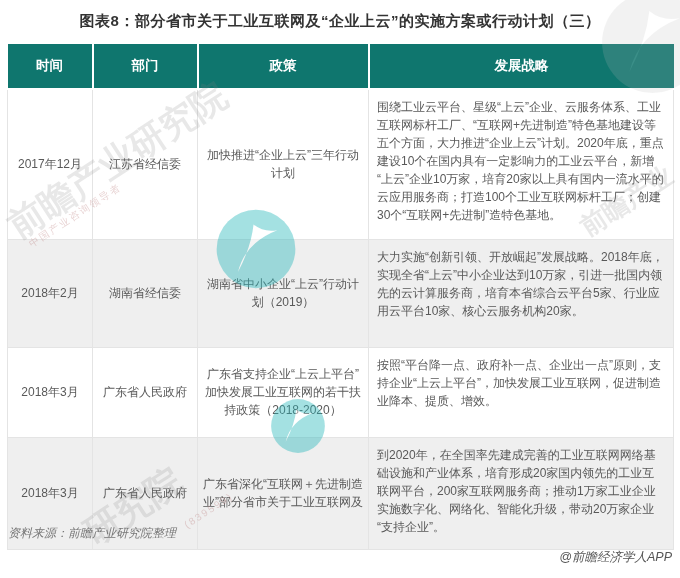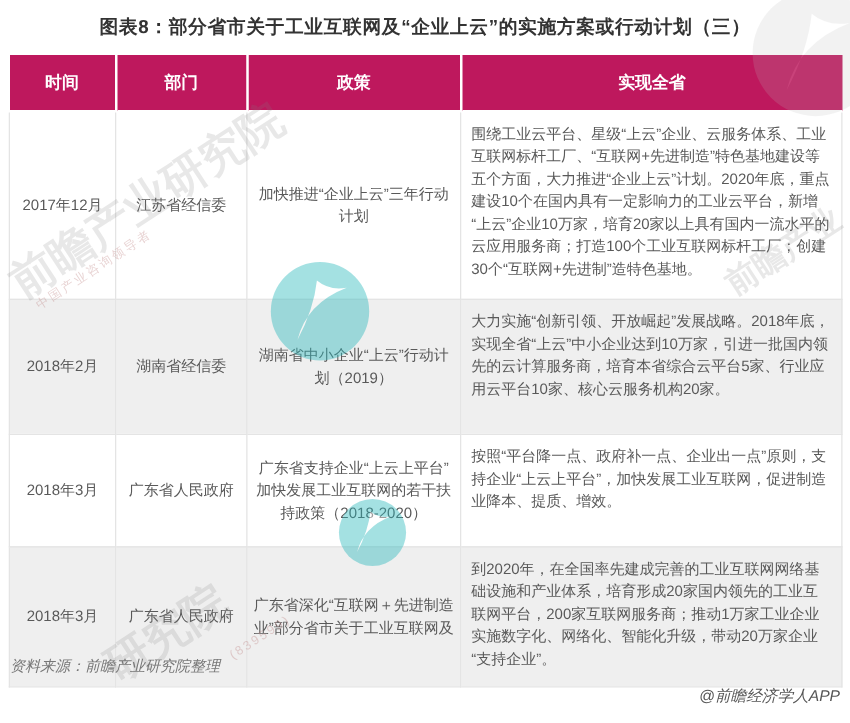--- a/index.html
+++ b/index.html
@@ -8,21 +8,21 @@
     font-family:"Liberation Sans","DejaVu Sans",sans-serif;
   }
   .title{
     position:absolute;top:12px;left:0;width:680px;text-align:center;
     font-size:15px;font-weight:bold;color:#333333;letter-spacing:0.5px;
   }
   .table-wrap{position:absolute;top:44px;left:7px;width:666px;z-index:1;}
   table{border-collapse:collapse;table-layout:fixed;width:666px;}
   col.c1{width:85px}col.c2{width:105px}col.c3{width:171px}col.c4{width:305px}
   thead th{
-    background:#be185d;color:#ffffff;font-size:13.5px;font-weight:bold;
+    background:#0f766e;color:#ffffff;font-size:13.5px;font-weight:bold;
     height:42px;border-left:2px solid #ffffff;border-bottom:2px solid #ffffff;
   }
   thead th:first-child{border-left:none;}
   tbody td{
     border:1px solid #e4e4e4;font-size:12px;color:#595959;
     text-align:center;vertical-align:middle;padding:6px 5px;line-height:18px;
   }
   tbody td.content{text-align:left;vertical-align:top;padding:8px 8px;}
   tr.row-odd{background:#ffffff;}
   tr.row-even{background:#efefef;}
@@ -96,21 +96,21 @@
         <col class="c1">
         <col class="c2">
         <col class="c3">
         <col class="c4">
       </colgroup>
     <thead>
       <tr>
         <th>时间</th>
         <th>部门</th>
         <th>政策</th>
-        <th>实现全省</th>
+        <th>发展战略</th>
       </tr>
     </thead>
     <tbody>
       <tr class="row-odd r1">
         <td>2017年12月</td>
         <td>江苏省经信委</td>
         <td>加快推进“企业上云”三年行动计划</td>
         <td class="content">围绕工业云平台、星级“上云”企业、云服务体系、工业互联网标杆工厂、“互联网+先进制造”特色基地建设等五个方面，大力推进“企业上云”计划。2020年底，重点建设10个在国内具有一定影响力的工业云平台，新增“上云”企业10万家，培育20家以上具有国内一流水平的云应用服务商；打造100个工业互联网标杆工厂；创建30个“互联网+先进制”造特色基地。</td>
       </tr>
       <tr class="row-even r2">

